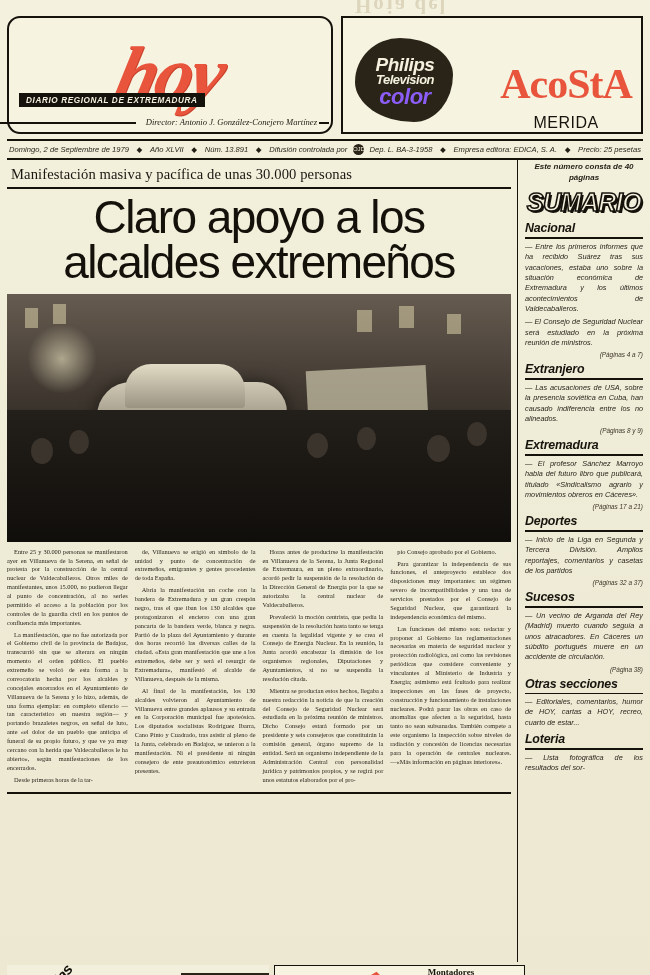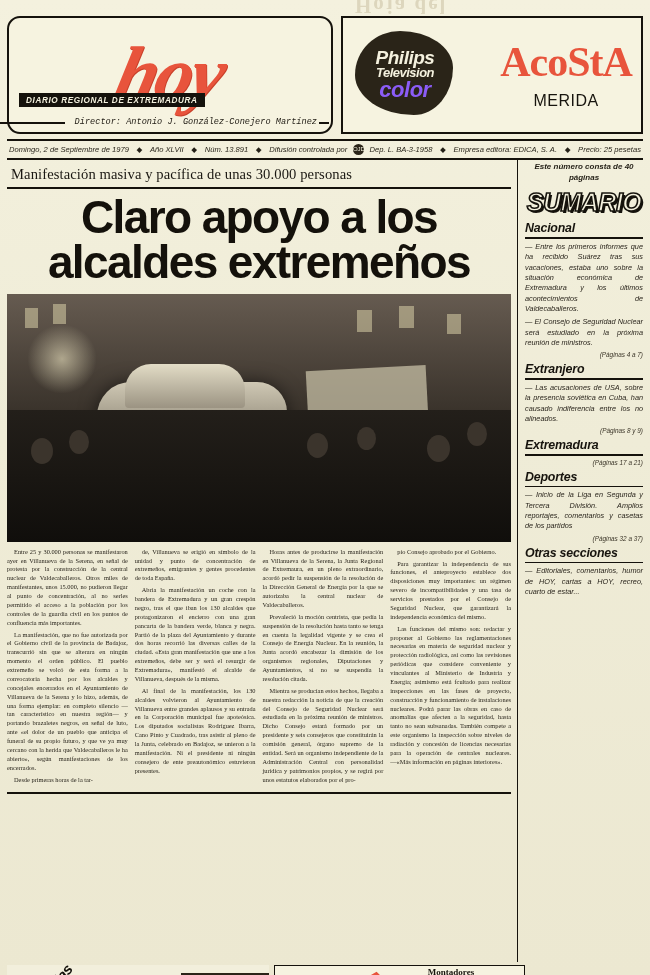--- a/index.html
+++ b/index.html
@@ -39,34 +39,34 @@
     white-space:nowrap;
   }
   .logo-sub{
     position:absolute;left:10px;bottom:25px;
     background:#15120c;color:#f4f1de;
     font-family:"Liberation Sans",sans-serif;font-style:italic;font-weight:bold;
     font-size:8.2px;letter-spacing:.6px;padding:2.5px 7px;
   }
   .logo-director{
     position:absolute;right:14px;bottom:5px;
-    font-family:Liberation Mono, monospace;font-style:italic;
+    font-family:Liberation Serif, serif;font-style:italic;
     font-size:8.6px;color:#201c14;white-space:nowrap;
   }
   .logo-director::before{
     content:"";position:absolute;left:-150px;top:50%;width:140px;height:1.6px;
     background:#15120c;
   }
   .logo-director::after{
     content:"";position:absolute;right:-12px;top:50%;width:10px;height:1.6px;
     background:#15120c;
   }
   .ad-box{
     flex:1;border:2px solid #15120c;background:#f6f3e0;
-    display:flex;align-items:center;position:relative;gap:36px;
+    display:flex;align-items:flex-end;position:relative;gap:36px;
   }
   .philips{
     width:112px;height:100px;margin-left:6px;position:relative;
     display:flex;align-items:center;justify-content:center;
   }
   .philips-blob{
     position:absolute;inset:6px 8px 10px 6px;background:#2a2418;
     border-radius:46% 54% 40% 60% / 52% 44% 56% 48%;
   }
   .philips-txt{
@@ -104,21 +104,21 @@
   .sidebar{flex:0 0 118px;border-left:1.5px solid #15120c;padding-left:7px;}
   
   .kicker{
     font-family:"Liberation Serif",serif;font-size:14.6px;
     padding:6px 0 4px 4px;letter-spacing:.1px;
   }
   .hl-rule{height:1.8px;background:#15120c;margin-bottom:2px;}
   .headline{
     font-family:"Liberation Sans",sans-serif;
     font-size:46px;line-height:.99;letter-spacing:-1.6px;
-    text-align:center;color:#14110b;padding:4px 0 6px 0;font-weight:700;
+    text-align:center;color:#14110b;padding:4px 0 6px 0;font-weight:400;
   }
   
   .photo{
     height:248px;margin:2px 0 6px 0;position:relative;overflow:hidden;
     background:#2b2620;
   }
   .ph-sky{position:absolute;inset:0;
     background:linear-gradient(180deg,#4a4038 0%,#2e2822 38%,#1d1a16 100%);}
   .ph-bldg{position:absolute;top:0;left:0;right:0;height:120px;
     background:linear-gradient(180deg,#6b6055 0%,#3b342c 100%);opacity:.85;}
@@ -324,37 +324,49 @@
       <div>
         <div class="sb-sec">Extranjero</div>
         <div class="sb-secrule"></div>
         <div class="sb-item">— Las acusaciones de USA, sobre la presencia soviética en Cuba, han causado indiferencia entre los no alineados.</div>
         <div class="sb-pages">(Páginas 8 y 9)</div>
       </div>
 
       <div>
         <div class="sb-sec">Extremadura</div>
         <div class="sb-secrule"></div>
+        <div class="sb-item">— El profesor Sánchez Marroyo habla del futuro libro que publicará, titulado «Sindicalismo agrario y movimientos obreros en Cáceres».</div>
         <div class="sb-pages">(Páginas 17 a 21)</div>
       </div>
 
       <div>
         <div class="sb-sec">Deportes</div>
         <div class="sb-secrule"></div>
         <div class="sb-item">— Inicio de la Liga en Segunda y Tercera División. Amplios reportajes, comentarios y casetas de los partidos</div>
         <div class="sb-pages">(Páginas 32 a 37)</div>
       </div>
 
+      <div>
+        <div class="sb-sec">Sucesos</div>
+        <div class="sb-secrule"></div>
+        <div class="sb-item">— Un vecino de Arganda del Rey (Madrid) muerto cuando seguía a unos atracadores. En Cáceres un súbdito portugués muere en un accidente de circulación.</div>
+        <div class="sb-pages">(Página 38)</div>
+      </div>
 
       <div>
         <div class="sb-sec">Otras secciones</div>
         <div class="sb-secrule"></div>
         <div class="sb-item">— Editoriales, comentarios, humor de HOY, cartas a HOY, recreo, cuarto de estar...</div>
       </div>
 
+      <div>
+        <div class="sb-sec">Loteria</div>
+        <div class="sb-secrule"></div>
+        <div class="sb-item">— Lista fotográfica de los resultados del sor-</div>
+      </div>
     </div>
   </div>
 
   <div class="ads">
 
     <div class="ad-fruval">
       <div class="fr-black"></div>
 
       <div class="fr-naranjas">Naranjas</div>
 

